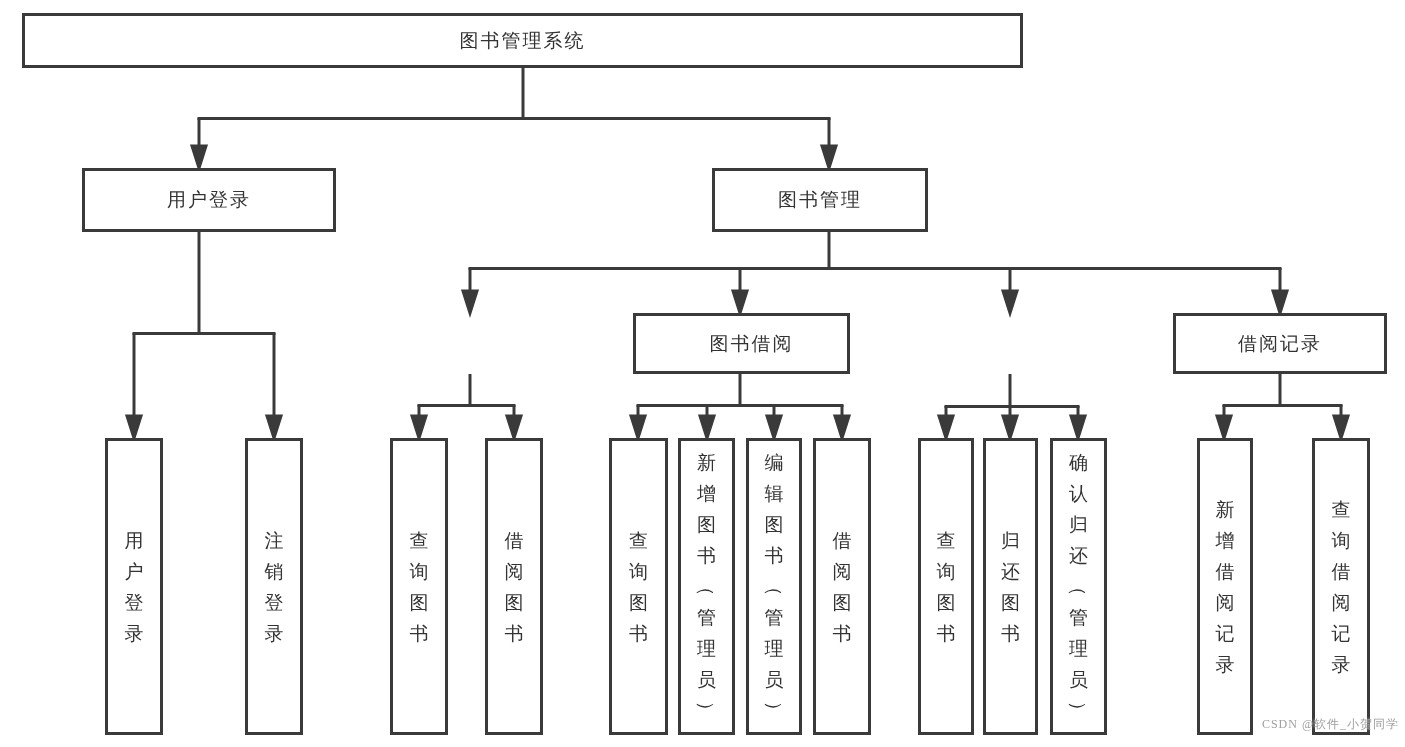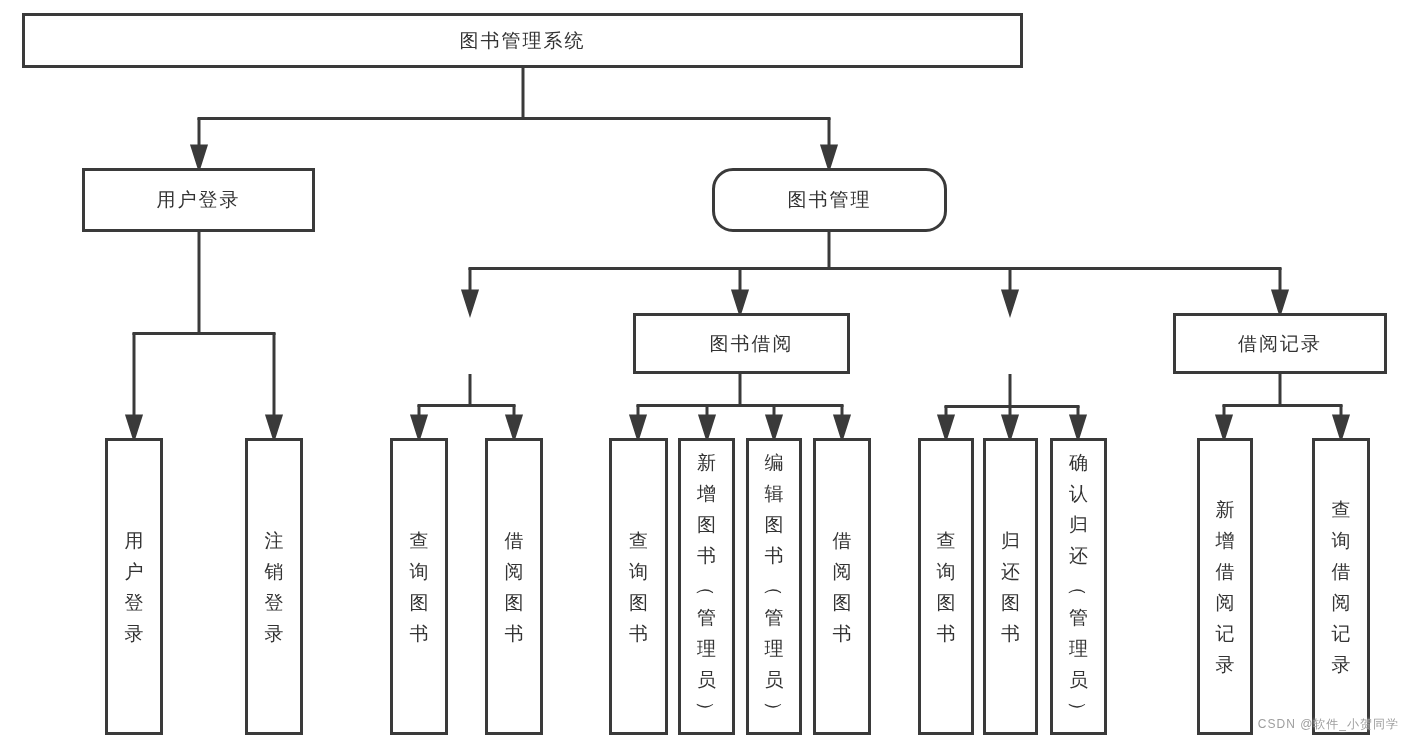--- a/index.html
+++ b/index.html
@@ -1,21 +1,21 @@
 <!DOCTYPE html>
 <html><head>
 <meta charset="utf-8">
 <style>
   html, body { margin: 0; padding: 0; background: #ffffff; }
   #canvas {
     position: relative;
     width: 1405px;
     height: 747px;
     background: #ffffff;
-    font-family: Liberation Sans, sans-serif;
+    font-family: Liberation Serif, serif;
     overflow: hidden;
   }
   svg.connectors {
     position: absolute;
     left: 0; top: 0;
     width: 1405px; height: 747px;
   }
   .box {
     position: absolute;
     box-sizing: border-box;
@@ -114,22 +114,22 @@
     <line x1="1280" y1="374" x2="1280" y2="407"></line>
     <line x1="1222.5" y1="405.5" x2="1342.5" y2="405.5"></line>
     <line x1="1224" y1="405" x2="1224" y2="417"></line>
     <polygon points="1217,416 1231,416 1224,438"></polygon>
     <line x1="1341" y1="405" x2="1341" y2="417"></line>
     <polygon points="1334,416 1348,416 1341,438"></polygon>
   </svg>
 
   <div class="box hbox" style="left:22px; top:13px; width:1001px; height:55px;">图书管理系统</div>
 
-  <div class="box hbox" style="left:82px; top:168px; width:233px; height:64px;">用户登录</div>
-  <div class="box hbox" style="left:712px; top:168px; width:235px; height:64px;border-radius:21px;">图书管理</div>
+  <div class="box hbox" style="left:82px; top:168px; width:254px; height:64px;">用户登录</div>
+  <div class="box hbox" style="left:712px; top:168px; width:216px; height:64px;">图书管理</div>
 
   <div class="box hbox" style="left:633px; top:313px; width:217px; height:61px;padding-left:20px;">图书借阅</div>
   <div class="box hbox" style="left:1173px; top:313px; width:214px; height:61px;">借阅记录</div>
 
   <div class="box vbox" style="left:105px; top:438px; width:58px; height:297px;">
       <span>用</span>
       <span>户</span>
       <span>登</span>
       <span>录</span>
     </div>

